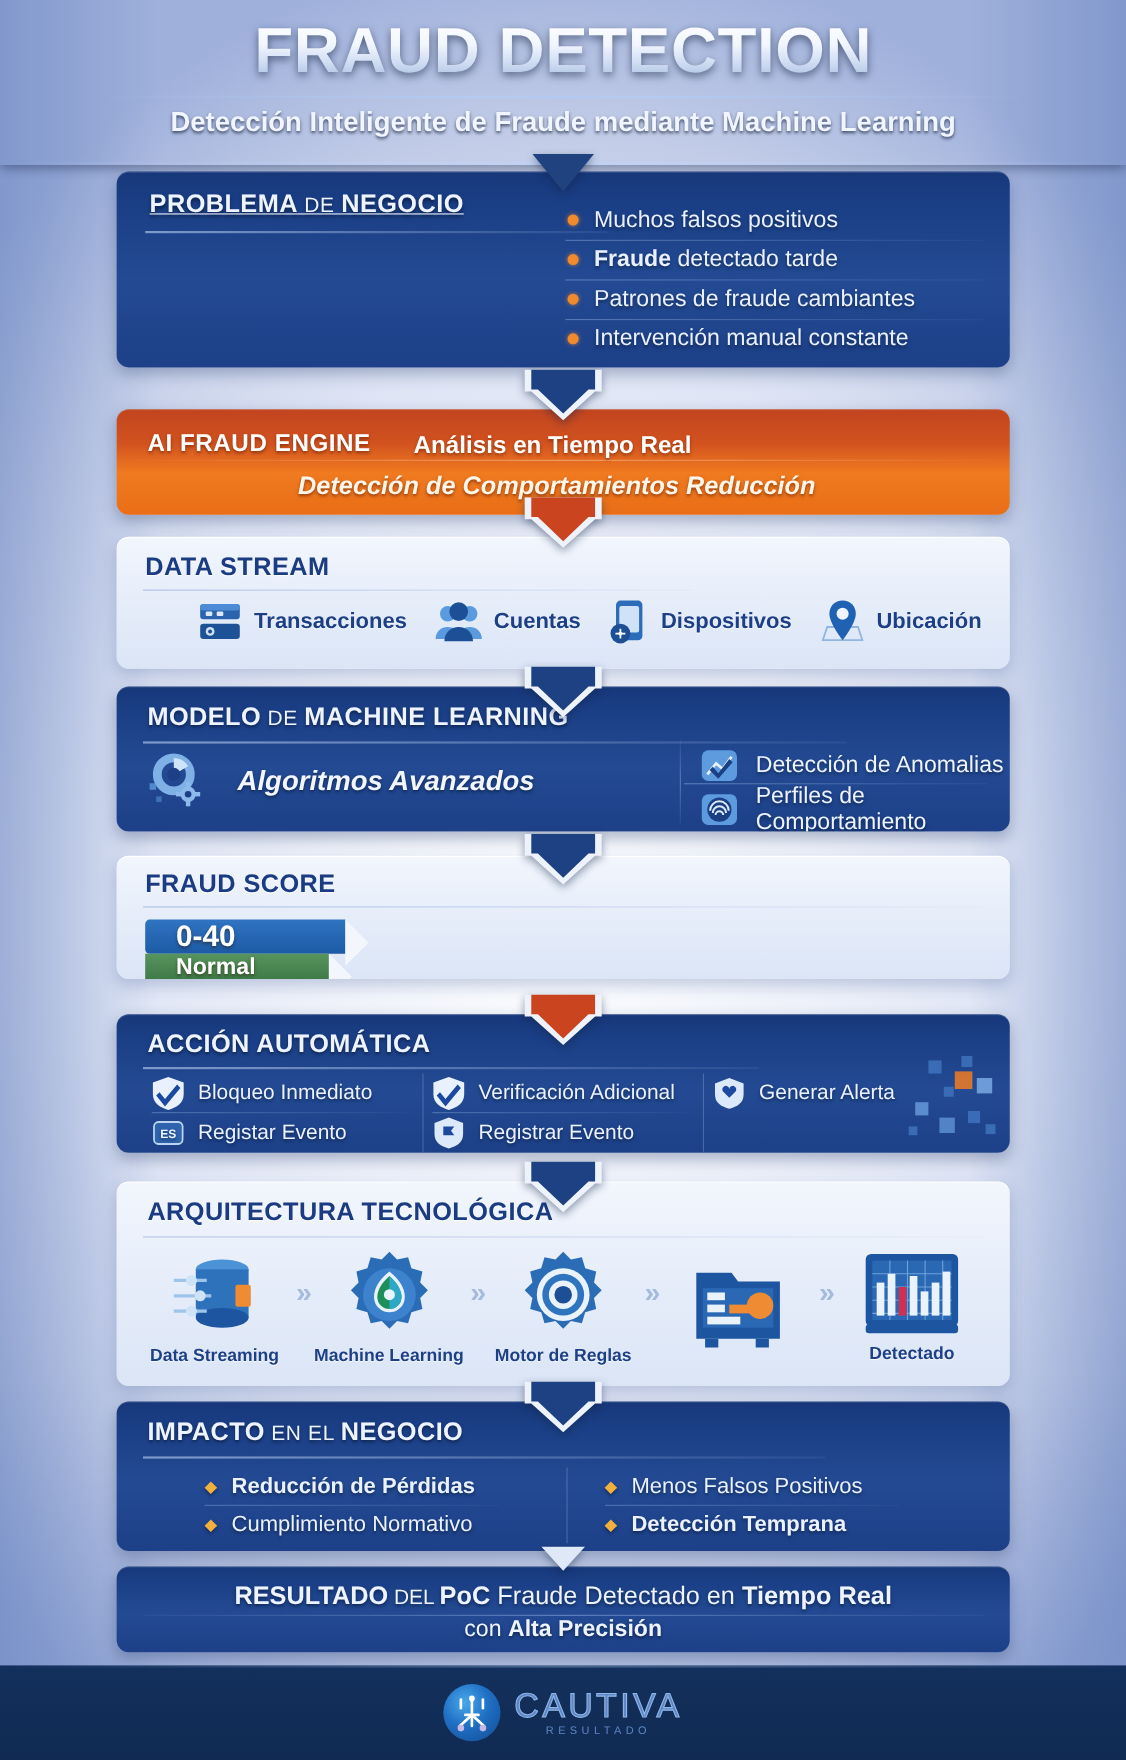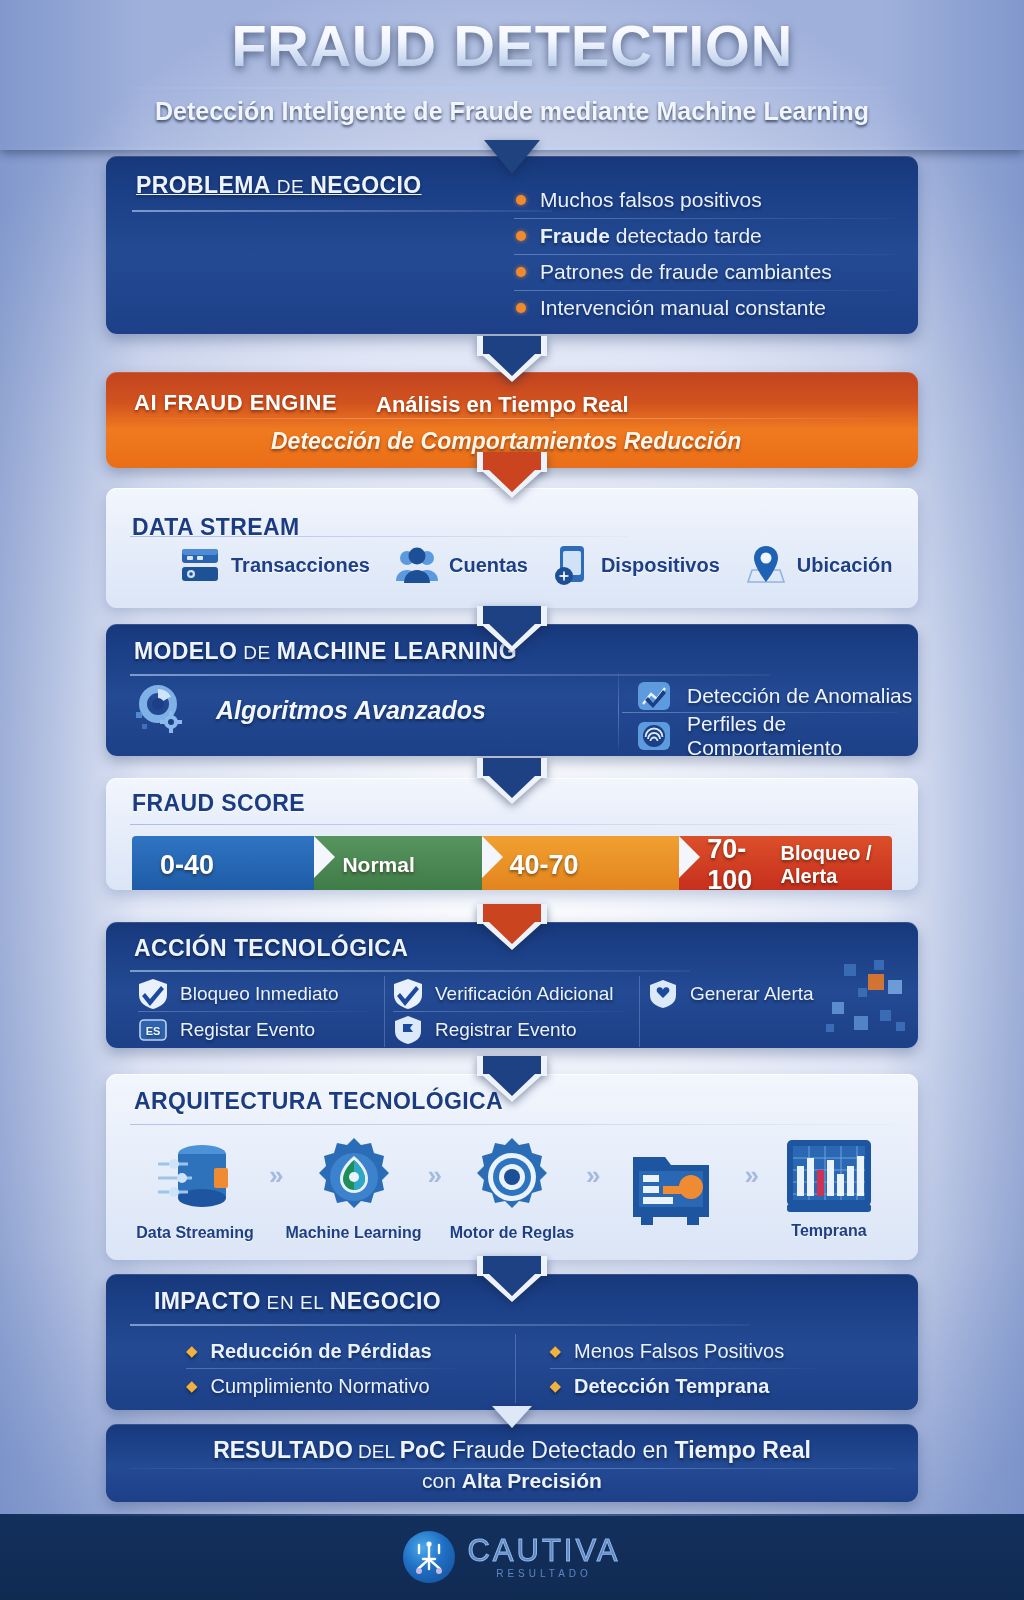--- a/index.html
+++ b/index.html
@@ -117,21 +117,21 @@
   #c-engine .etitle { position:absolute; left:28px; top:18px; font-size:22px; font-weight:700; letter-spacing:.5px;
                       text-shadow:0 2px 3px rgba(90,25,0,.6); }
   #c-engine .eline1 { position:absolute; left:270px; top:20px; font-size:22px; font-weight:700;
                       text-shadow:0 2px 3px rgba(90,25,0,.55); }
   #c-engine .eline2 { position:absolute; left:165px; top:56px; font-size:23px; font-weight:700; font-style:italic;
                       color:#fff6ea; text-shadow:0 2px 3px rgba(90,25,0,.6); }
   #c-engine .ebar{position:absolute;left:0;right:0;top:46px;height:1px;background:linear-gradient(90deg,rgba(255,220,190,.0),rgba(255,225,200,.45),rgba(255,220,190,.0));}
 
   
   #c-stream { top: 488px; height: 120px; }
-  #c-stream .head { padding: 26px 0 0 26px; }
+  #c-stream .head { padding: 14px 0 0 26px; }
   #c-stream .hdr-rule2{position:absolute;top:48px;left:24px;width:500px;height:1px;
         background:linear-gradient(90deg,rgba(120,150,210,.55),rgba(120,150,210,.05));}
   .stream-row { position:absolute; left:72px; right:24px; top:56px; display:flex; align-items:center; gap:6px; }
   .stream-item { display:flex; align-items:center; gap:9px; font-size:20px; font-weight:700; color:#1c3f86;
                  text-shadow:0 1px 1px rgba(255,255,255,.85); margin-right:18px;}
 
   
   #c-ml { top: 624px; height: 132px; }
   #c-ml .head { padding: 14px 0 0 28px; }
   #c-ml .head .hdr-rule{ top:50px; left:24px; width:640px; right:auto; }
@@ -142,21 +142,21 @@
                   text-shadow:0 2px 3px rgba(6,20,48,.55); }
   .ml-sep { position:absolute; left:516px; right:20px; top:88px; height:1px;
             background:linear-gradient(90deg,rgba(190,215,255,.38),rgba(190,215,255,.05)); }
   .ml-vsep{position:absolute;left:512px;top:48px;width:1px;height:78px;background:linear-gradient(180deg,rgba(190,215,255,.05),rgba(190,215,255,.35),rgba(190,215,255,.05));}
 
   
   #c-score { top: 778px; height: 112px; }
   #c-score .head { padding: 12px 0 0 26px; }
   #c-score .hdr-rule2{position:absolute;top:46px;left:24px;right:24px;height:1px;
         background:linear-gradient(90deg,rgba(120,150,210,.55),rgba(120,150,210,.05));}
-  .gauge { position:absolute; left:26px; right:26px; top:58px; height:58px; display:flex; }
+  .gauge { position:absolute; left:26px; right:26px; top:58px; height:58px; display:flex;flex-direction:column; }
   .seg { position:relative; display:flex; align-items:center; color:#fff; font-weight:700;
          text-shadow:0 2px 3px rgba(40,20,0,.5); }
   .seg .num { font-size:27px; padding-left:28px; }
   .seg .lbl { font-size:20px; padding-left:12px; font-weight:700; }
   .seg.s1{ background:linear-gradient(180deg,#2f74c2 0%,#1d5aa5 100%); width:24%; border-radius:4px 0 0 4px;}
   .seg.s2{ background:linear-gradient(180deg,#57945e 0%,#3d7a46 100%); width:22%; }
   .seg.s3{ background:linear-gradient(180deg,#f0a030 0%,#e2821d 100%); width:26%; }
   .seg.s4{ background:linear-gradient(180deg,#dc4f2a 0%,#c52d1c 100%); flex:1; border-radius:0 4px 4px 0;}
   .seg:not(:last-child):after{
     content:"";position:absolute;right:-21px;top:0;z-index:2;
@@ -179,21 +179,21 @@
   #c-arq .head { padding: 14px 0 0 28px; }
   #c-arq .hdr-rule2{position:absolute;top:50px;left:24px;right:24px;height:1px;
         background:linear-gradient(90deg,rgba(120,150,210,.5),rgba(120,150,210,.05));}
   .arq-row{position:absolute;left:24px;right:24px;top:60px;display:flex;align-items:center;justify-content:space-between;}
   .arq-node{display:flex;flex-direction:column;align-items:center;gap:4px;width:130px;}
   .arq-node .nlabel{font-size:16px;font-weight:700;color:#1c3f86;text-shadow:0 1px 1px rgba(255,255,255,.8);white-space:nowrap;}
   .chev{color:#9bb2d8;font-size:26px;font-weight:700;letter-spacing:-4px;opacity:.85;padding-bottom:26px;}
 
   
   #c-impacto { top: 1274px; height: 136px; }
-  #c-impacto .head { padding: 14px 0 0 28px; margin-left: 20px; }
+  #c-impacto .head { padding: 14px 0 0 28px; }
   #c-impacto .head .hdr-rule{ top:50px; left:24px; width:620px; right:auto; }
   .imp-grid{position:absolute;left:80px;right:40px;top:60px;display:flex;}
   .imp-col{flex:1;}
   .imp-col + .imp-col{border-left:1px solid rgba(190,215,255,.26);padding-left:34px;}
   .imp-item{display:flex;align-items:center;gap:13px;height:34px;font-size:20px;color:#eaf1ff;
             text-shadow:0 2px 3px rgba(6,20,48,.55);}
   .imp-item .dia{color:#f2b13c;font-size:15px;}
   .imp-col .hr{height:1px;background:linear-gradient(90deg,rgba(190,215,255,.30),rgba(190,215,255,.03));margin-right:60px;}
 
   
@@ -445,21 +445,21 @@
 
   <div class="arrow" style="top:904px;">
     <svg viewBox="0 0 74 48">
       <polygon points="2,0 72,0 72,20 66,20 37,46 8,20 2,20" fill="#eef3fb"></polygon>
       <polygon points="8,0 66,0 66,18 60,18 37,40 14,18 8,18" fill="#c9441f"></polygon>
     </svg>
   </div>
 
   <div class="card dark" id="c-accion">
     <div class="head">
-      <span class="sect-title">ACCIÓN TECNOLÓGICA</span>
+      <span class="sect-title">ACCIÓN AUTOMÁTICA</span>
       <div class="hdr-rule"></div>
     </div>
     <div class="act-grid">
 
       <div class="act-col">
         <div class="act-item">
           <span class="iconbox">
             <svg width="30" height="32" viewBox="0 0 30 32">
               <path d="M15 1 L29 6 v11c0 8-7 12-14 14C8 29 1 25 1 17V6z" fill="#e8f1fd"></path>
               <path d="M7 15 l5 6 l11 -13 l3 3 l-14 17 l-8 -10z" fill="#1c49a0"></path>
@@ -629,21 +629,21 @@
                 <rect x="24" y="22" width="7" height="38"></rect>
               <rect x="44" y="24" width="7" height="36"></rect>
                 <rect x="54" y="38" width="7" height="22"></rect>
               <rect x="64" y="30" width="7" height="30"></rect>
                 <rect x="74" y="20" width="7" height="40"></rect>
             </g>
             <rect x="34" y="34" width="7" height="26" fill="#cf3152"></rect>
             <rect x="4" y="68" width="84" height="8" rx="3" fill="#1d55a0"></rect>
           </svg>
         </span>
-        <span class="nlabel">Temprana</span>
+        <span class="nlabel">Detectado</span>
       </div>
 
     </div>
   </div>
 
   <div class="arrow" style="top:1256px;">
     <svg viewBox="0 0 74 48">
       <polygon points="2,0 72,0 72,20 66,20 37,46 8,20 2,20" fill="#eef3fb"></polygon>
       <polygon points="8,0 66,0 66,18 60,18 37,40 14,18 8,18" fill="#1e4183"></polygon>
     </svg>

